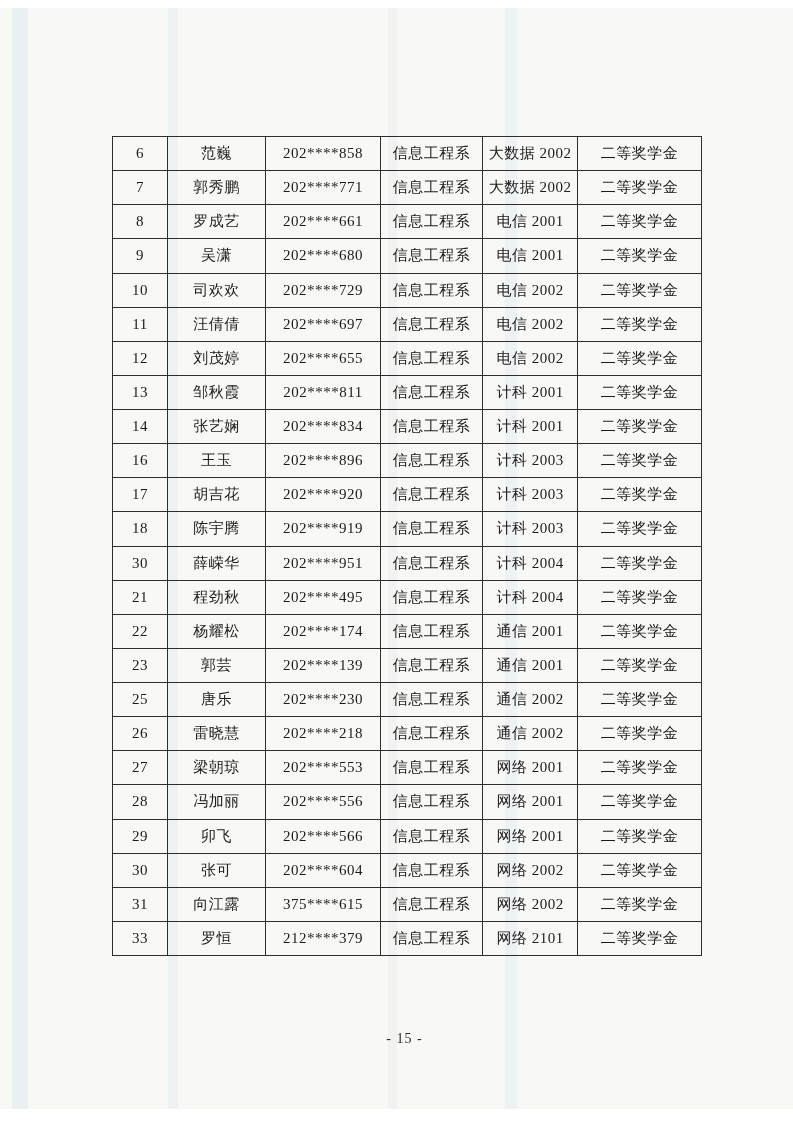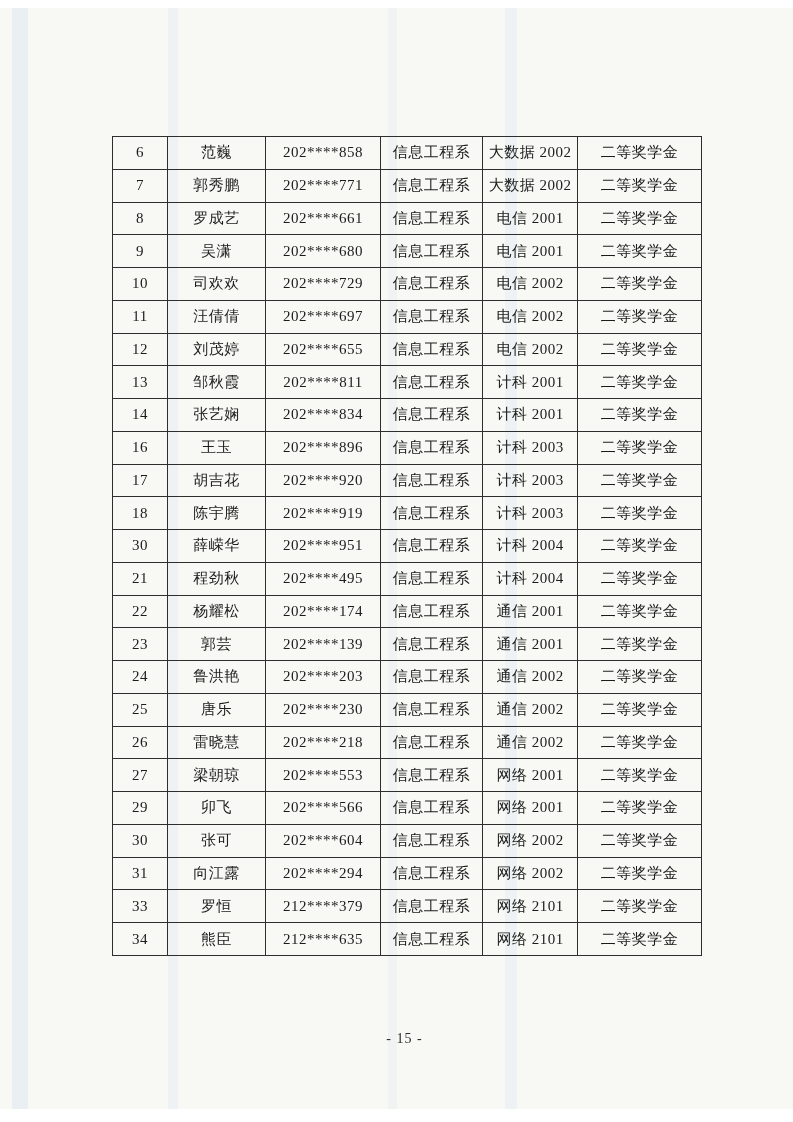--- a/index.html
+++ b/index.html
@@ -218,28 +218,20 @@
         </tr>
         <tr>
           <td>23</td>
           <td>郭芸</td>
           <td>202****139</td>
           <td>信息工程系</td>
           <td>通信 2001</td>
           <td>二等奖学金</td>
         </tr>
         <tr>
-          <td>24</td>
-          <td>鲁洪艳</td>
-          <td>202****203</td>
-          <td>信息工程系</td>
-          <td>通信 2002</td>
-          <td>二等奖学金</td>
-        </tr>
-        <tr>
           <td>25</td>
           <td>唐乐</td>
           <td>202****230</td>
           <td>信息工程系</td>
           <td>通信 2002</td>
           <td>二等奖学金</td>
         </tr>
         <tr>
           <td>26</td>
           <td>雷晓慧</td>
@@ -250,56 +242,56 @@
         </tr>
         <tr>
           <td>27</td>
           <td>梁朝琼</td>
           <td>202****553</td>
           <td>信息工程系</td>
           <td>网络 2001</td>
           <td>二等奖学金</td>
         </tr>
         <tr>
+          <td>28</td>
+          <td>冯加丽</td>
+          <td>202****556</td>
+          <td>信息工程系</td>
+          <td>网络 2001</td>
+          <td>二等奖学金</td>
+        </tr>
+        <tr>
           <td>29</td>
           <td>卯飞</td>
           <td>202****566</td>
           <td>信息工程系</td>
           <td>网络 2001</td>
           <td>二等奖学金</td>
         </tr>
         <tr>
           <td>30</td>
           <td>张可</td>
           <td>202****604</td>
           <td>信息工程系</td>
           <td>网络 2002</td>
           <td>二等奖学金</td>
         </tr>
         <tr>
           <td>31</td>
           <td>向江露</td>
-          <td>202****294</td>
+          <td>375****615</td>
           <td>信息工程系</td>
           <td>网络 2002</td>
           <td>二等奖学金</td>
         </tr>
         <tr>
           <td>33</td>
           <td>罗恒</td>
           <td>212****379</td>
           <td>信息工程系</td>
           <td>网络 2101</td>
           <td>二等奖学金</td>
         </tr>
-        <tr>
-          <td>34</td>
-          <td>熊臣</td>
-          <td>212****635</td>
-          <td>信息工程系</td>
-          <td>网络 2101</td>
-          <td>二等奖学金</td>
-        </tr>
       </tbody>
   </table>
 
   <div class="page-number">- 15 -</div>
 </div>
 
 </body></html>

